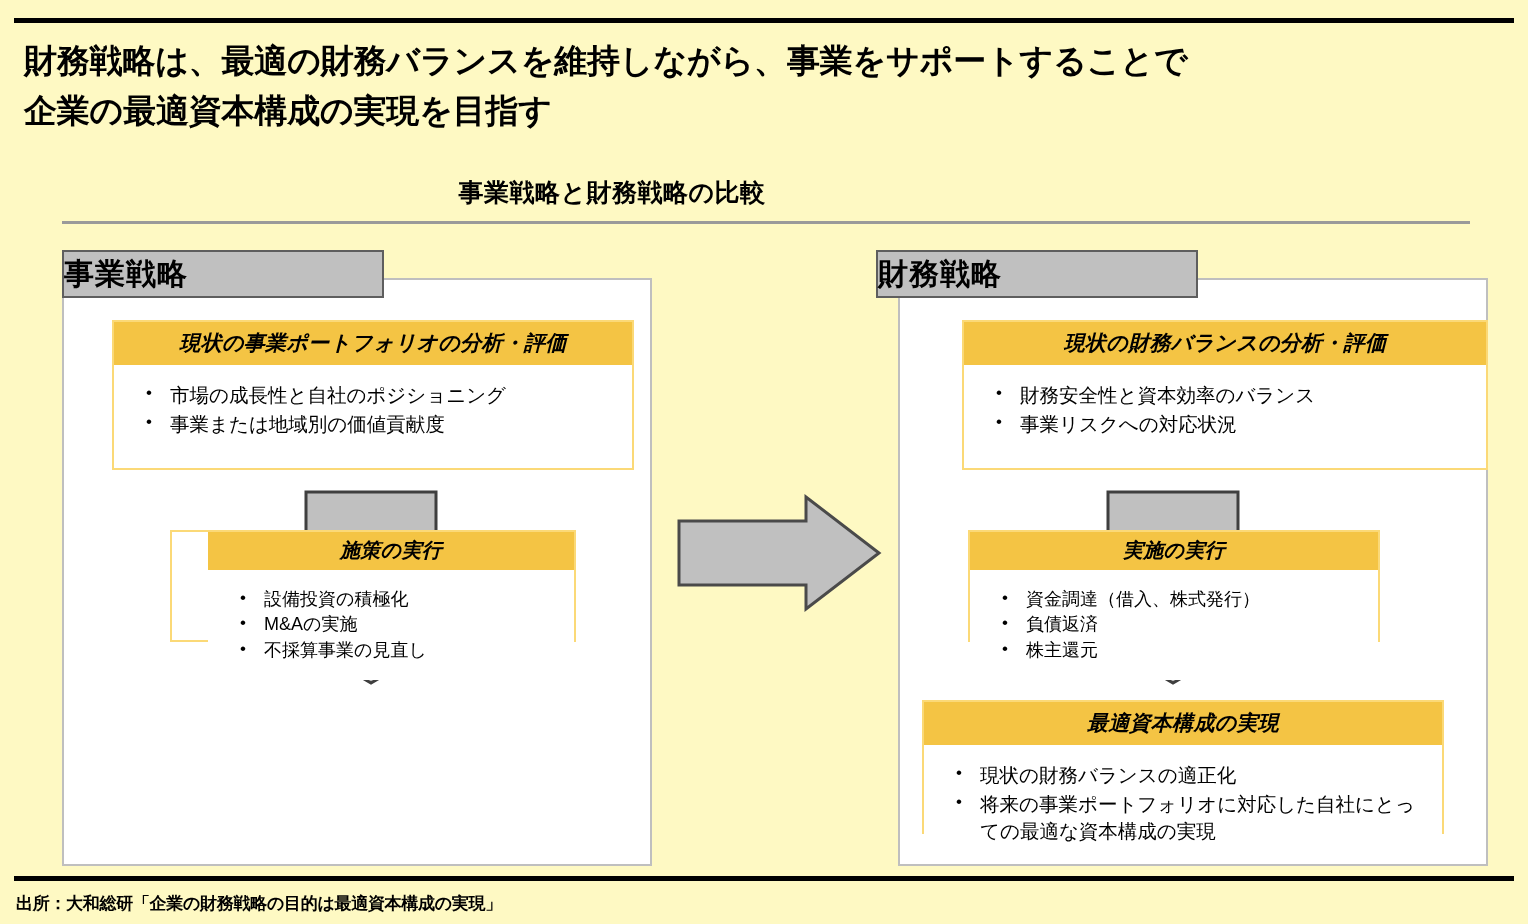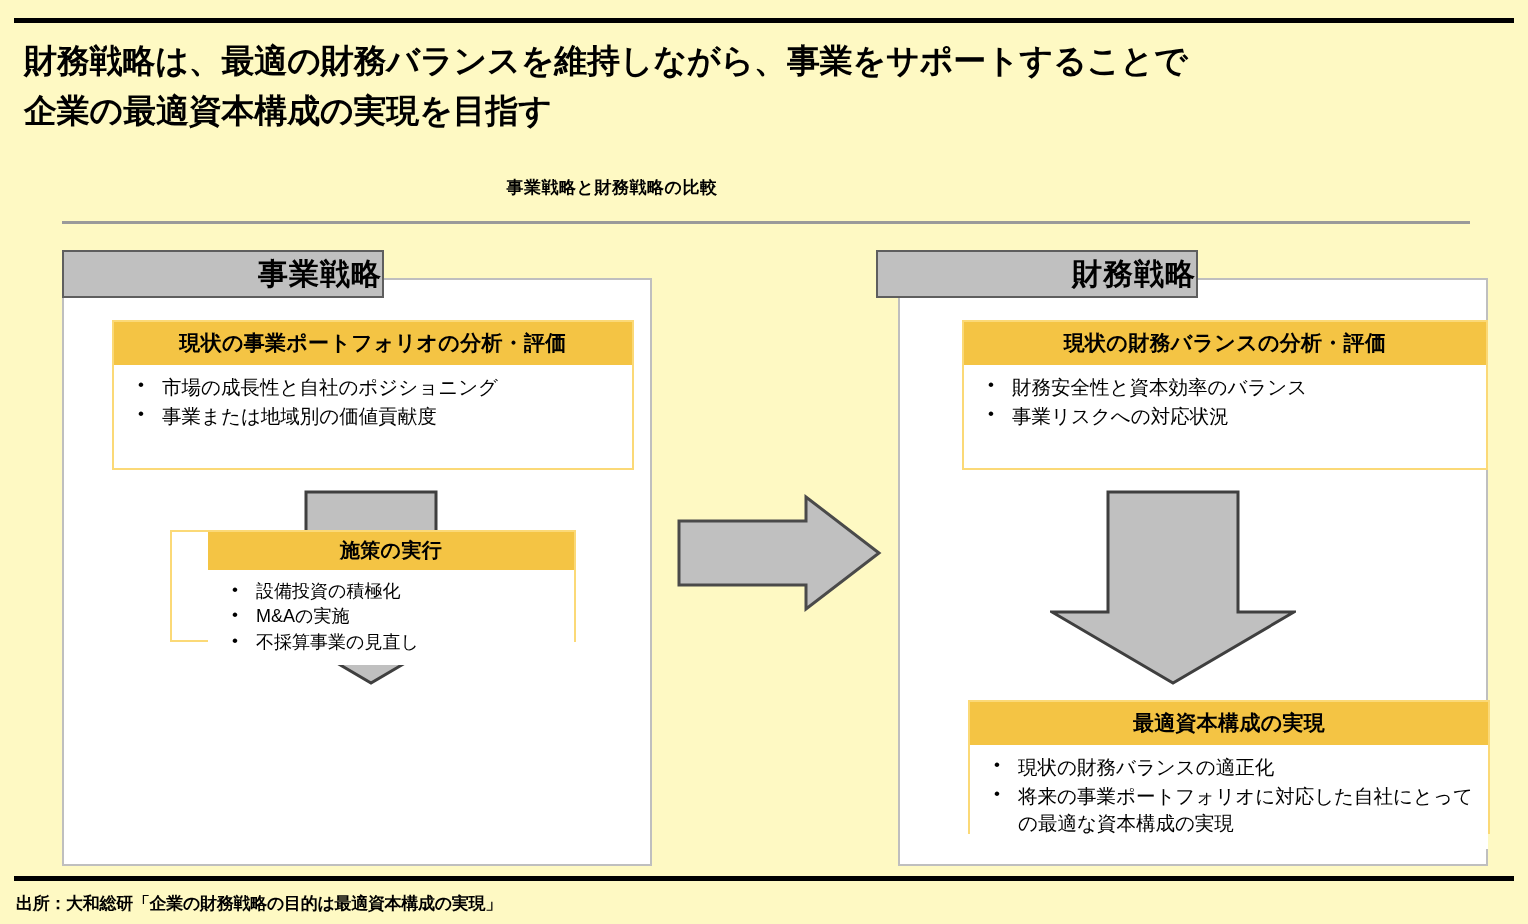--- a/index.html
+++ b/index.html
@@ -44,21 +44,21 @@
     white-space: pre-line;
   }
 
   
   .section-title {
     position: absolute;
     left: 0;
     top: 176px;
     width: 1224px;
     text-align: center;
-    font-size: 17px;
+    font-size: 25px;
     font-weight: 700;
     letter-spacing: 0.5px;
   }
   .section-rule {
     position: absolute;
     left: 62px;
     top: 221px;
     width: 1408px;
     height: 3px;
     background: #9a9a9a;
@@ -81,21 +81,21 @@
   .col-tab {
     position: absolute;
     top: 250px;
     width: 322px;
     height: 48px;
     background: #c0c0c0;
     border: 2px solid #5e5e5e;
     box-sizing: border-box;
     display: flex;
     align-items: center;
-    justify-content: flex-end;
+    justify-content: flex-start;
     font-size: 30px;
     font-weight: 700;
     letter-spacing: 1px;
     z-index: 6;
   }
   .col-tab.left  { left: 62px; }
   .col-tab.right { left: 876px; }
 
   
   .card {
@@ -106,28 +106,29 @@
     z-index: 4;
   }
   .card-head {
     background: #f4c444;
     text-align: center;
     font-size: 21px;
     font-weight: 700;
     padding: 7px 4px 8px;
     letter-spacing: 0.3px;
     color: #000000;
+    font-style: italic;
   }
   .card-body {
     padding: 9px 14px 10px 18px;
     background: #ffffff;
   }
   .bullet-list {
     list-style: none;
-    margin: 0;
+    margin: 8px;
     padding: 0;
   }
   .bullet-list li {
     position: relative;
     padding-left: 30px;
     font-size: 19.5px;
     line-height: 1.42;
     margin-bottom: 1px;
     color: #000000;
   }
@@ -139,21 +140,21 @@
     font-size: 17px;
   }
 
   
   .card-a-left  { left: 112px; top: 320px; width: 522px; height: 150px; }
   .card-b-left  { left: 170px; top: 530px; width: 406px; height: 112px; padding-left: 36px; }
   .card-c-left  { left: 112px; top: 700px; width: 522px; height: 134px; }
   
   .card-a-right { left: 962px; top: 320px; width: 526px; height: 150px; }
   .card-b-right { left: 968px; top: 530px; width: 412px; height: 112px; }
-  .card-c-right { left: 968px; top: 700px; width: 522px; height: 134px; }
+  .card-c-right { left: 922px; top: 700px; width: 522px; height: 134px; }
 
   .card-b .bullet-list li { font-size: 18px; line-height: 1.36; }
   .card-b .card-head { font-size: 20px; padding: 5px 4px 6px; }
 
   
   .down-arrow {
     position: absolute;
     z-index: 2;
   }
   .arrow-left  { left: 248px; top: 490px; width: 246px; height: 196px; }
@@ -249,20 +250,30 @@
   <div class="card card-a card-a-right">
     <div class="card-head">現状の財務バランスの分析・評価</div>
     <div class="card-body">
       <ul class="bullet-list">
         <li>財務安全性と資本効率のバランス</li>
         <li>事業リスクへの対応状況</li>
       </ul>
     </div>
   </div>
 
+  <div class="card card-b card-b-right">
+    <div class="card-head">実施の実行</div>
+    <div class="card-body">
+      <ul class="bullet-list">
+        <li>資金調達（借入、株式発行）</li>
+        <li>負債返済</li>
+        <li>株主還元</li>
+      </ul>
+    </div>
+  </div>
 
   <div class="card card-c card-c-right">
     <div class="card-head">最適資本構成の実現</div>
     <div class="card-body">
       <ul class="bullet-list">
         <li>現状の財務バランスの適正化</li>
         <li>将来の事業ポートフォリオに対応した自社にとっての最適な資本構成の実現</li>
       </ul>
     </div>
   </div>

